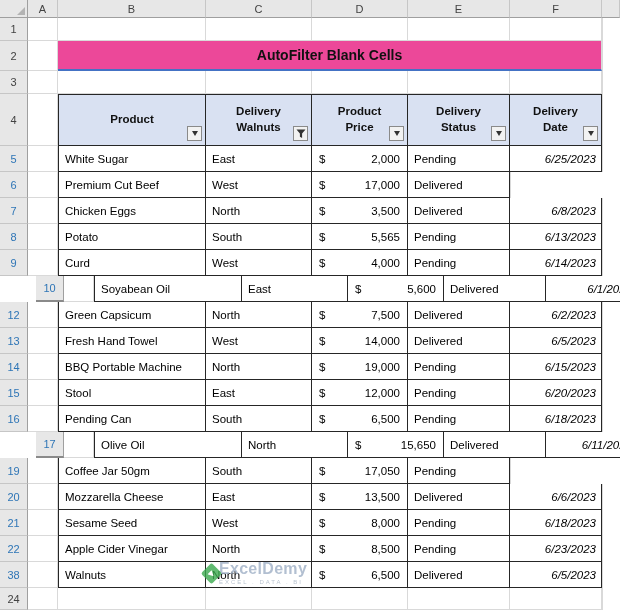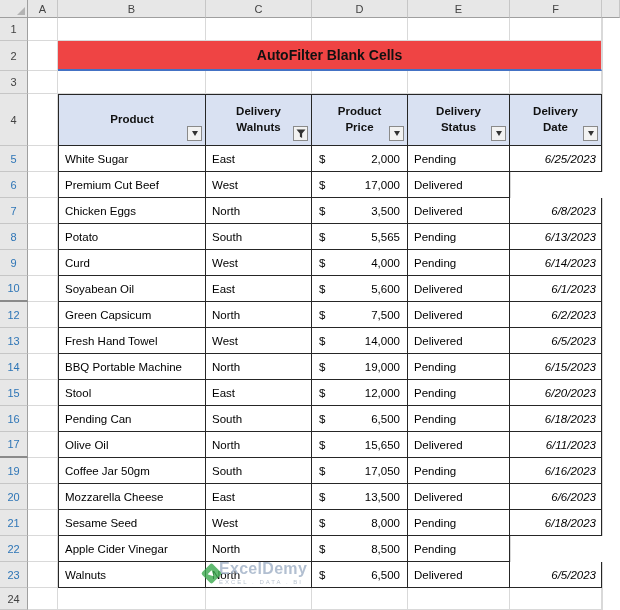--- a/index.html
+++ b/index.html
@@ -21,25 +21,25 @@
   .fill{flex:1 1 auto}
 
   
   .row { display:flex; }
   .h-empty{height:23px}.h-title{height:30px}.h-hdr{height:52px}.h-data{height:26px}.h-last{height:22px}
 
   .rowhdr { width:28px; flex:none; background:#e7e7e7; border-right:1px solid #9f9f9f;
     border-bottom:1px solid #c6c6c6; display:flex; align-items:center; justify-content:center;
     font-size:11px; color:#424242; }
   .rowhdr.filtered { color:var(--blue); }
-  .rowhdr.hbreak { border-bottom:2px solid #8a8a8a; }
+  .rowhdr.hbreak { border-bottom:2px solid #8a8a8a;margin-left:36px; }
 
   .cell { flex:none; background:#fff; border-right:1px solid #d9d9d9; border-bottom:1px solid #d9d9d9; }
 
-  .title-cell { width:544px; flex:none; background:#ef4444; border-right:1px solid #d9d9d9;
+  .title-cell { width:544px; flex:none; background:#ec4899; border-right:1px solid #d9d9d9;
     border-bottom:2px solid var(--tu); display:flex; align-items:center; justify-content:center;
     font-weight:bold; font-size:14px; color:#111; }
 
   .tcell { flex:none; background:#fff; border-right:1px solid var(--tb); border-bottom:1px solid var(--tb);
     font-size:11.5px; color:#000; display:flex; align-items:center; }
   .tcell.first { border-left:1px solid var(--tb); }
   .hrow .tcell { border-top:1px solid var(--tb); background:var(--hfill); font-weight:bold;
     flex-direction:column; justify-content:center; line-height:1.35; position:relative; color:#111; }
   .c-text { padding:0 6px;text-align:right; }
   .c-price { justify-content:space-between; padding:0 7px; }
@@ -303,21 +303,20 @@
       <div class="row h-data">
         <div class="rowhdr filtered">19</div>
         <div class="cell w-A"></div>
         <div class="tcell first c-text w-B">Coffee Jar 50gm</div>
         <div class="tcell c-text w-C">South</div>
         <div class="tcell c-price w-D">
           <div class="cur">$</div>
           <div class="amt">17,050</div>
         </div>
         <div class="tcell c-text w-E">Pending</div>
-        <div class="tcell c-date w-F">6/16/2023</div>
         <div class="cell fill"></div>
       </div>
       <div class="row h-data">
         <div class="rowhdr filtered">20</div>
         <div class="cell w-A"></div>
         <div class="tcell first c-text w-B">Mozzarella Cheese</div>
         <div class="tcell c-text w-C">East</div>
         <div class="tcell c-price w-D">
           <div class="cur">$</div>
           <div class="amt">13,500</div>
@@ -342,24 +341,25 @@
       <div class="row h-data">
         <div class="rowhdr filtered">22</div>
         <div class="cell w-A"></div>
         <div class="tcell first c-text w-B">Apple Cider Vinegar</div>
         <div class="tcell c-text w-C">North</div>
         <div class="tcell c-price w-D">
           <div class="cur">$</div>
           <div class="amt">8,500</div>
         </div>
         <div class="tcell c-text w-E">Pending</div>
-        <div class="cell fill"></div>
-      </div>
-      <div class="row h-data">
-        <div class="rowhdr filtered">23</div>
+        <div class="tcell c-date w-F">6/23/2023</div>
+        <div class="cell fill"></div>
+      </div>
+      <div class="row h-data">
+        <div class="rowhdr filtered">38</div>
         <div class="cell w-A"></div>
         <div class="tcell first c-text w-B">Walnuts</div>
         <div class="tcell c-text w-C">North</div>
         <div class="tcell c-price w-D">
           <div class="cur">$</div>
           <div class="amt">6,500</div>
         </div>
         <div class="tcell c-text w-E">Delivered</div>
         <div class="tcell c-date w-F">6/5/2023</div>
         <div class="cell fill"></div>

